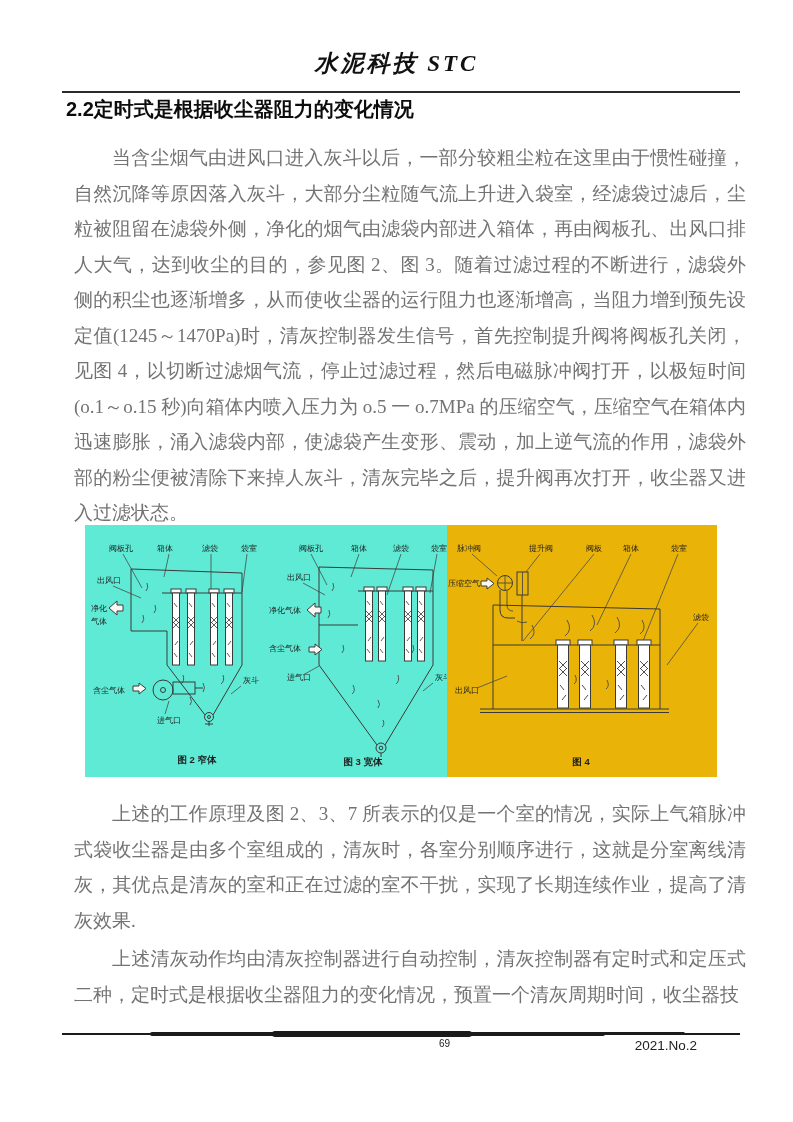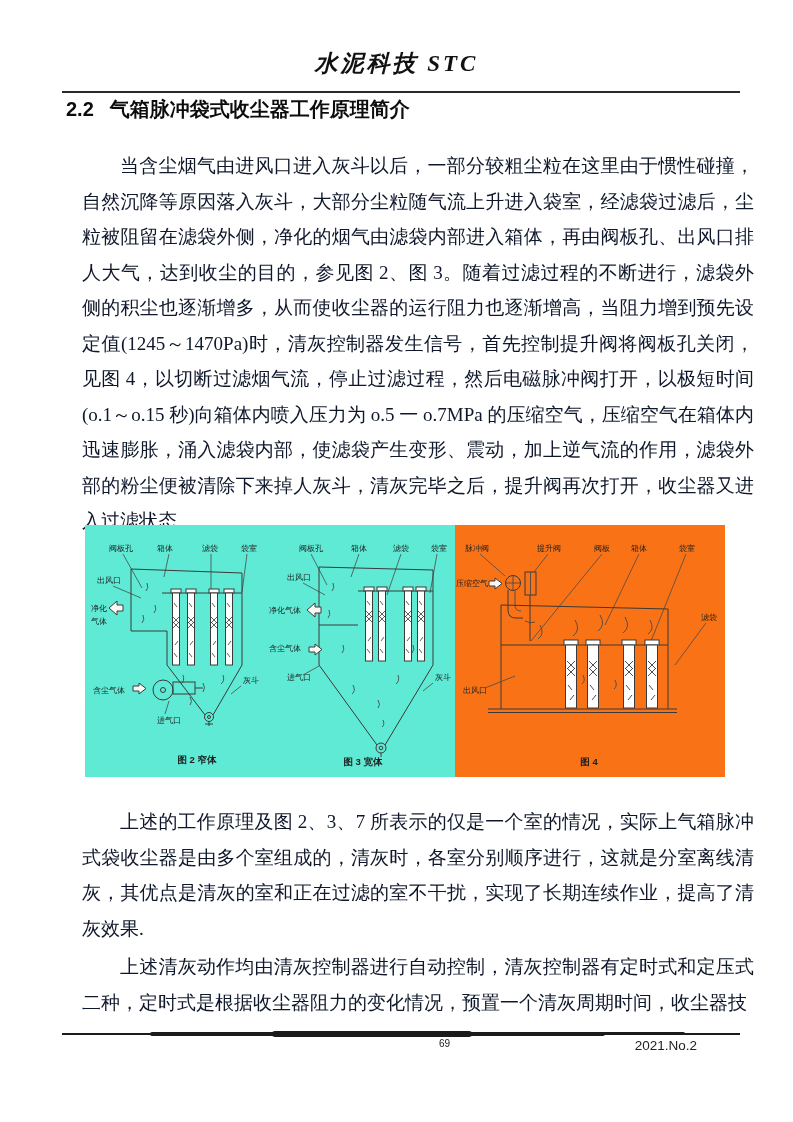--- a/index.html
+++ b/index.html
@@ -12,34 +12,34 @@
     position:absolute;top:48px;left:0;width:100%;text-align:center;
     font-family:"Liberation Serif","DejaVu Serif",serif;font-style:italic;font-weight:700;
     font-size:23px;letter-spacing:3px;color:#111;
   }
   .rule-top{position:absolute;top:91px;left:62px;width:678px;height:2px;background:#2a2a2a;}
   .section-heading{
     position:absolute;top:96px;left:66px;width:672px;
     font-family:"Liberation Sans","DejaVu Sans",sans-serif;font-weight:700;
     font-size:20px;color:#0c0c0c;white-space:nowrap;
   }
-  .section-heading .num{margin-right:16px;}
+  .section-heading .num{margin-right:0;}
   .para{
-    position:absolute;left:66px;width:672px;margin:16px;
+    position:absolute;left:66px;width:672px;margin:8px;
     font-size:19px;line-height:35.5px;text-align:justify;text-indent:2em;
-    color:#0f172a;
+    color:#737373;
   }
   .p1{top:132px;}
   .p2{top:788px;}
   .p3{top:933px;}
   .figures-row{position:absolute;top:525px;left:85px;width:650px;height:258px;}
   .fig{position:absolute;top:0;background:#5eead4;}
   .fig-2{left:0;width:178px;height:252px;}
   .fig-3{left:178px;width:196px;height:252px;}
-  .fig-4{left:370px;width:270px;height:252px;background:#f97316;}
+  .fig-4{left:362px;width:270px;height:252px;background:#eab308;}
   .fig svg{display:block;}
   .fig text{
     font-family:"Liberation Sans","DejaVu Sans",sans-serif;font-size:8px;fill:#1f1f1f;
   }
   .fig text.cap{font-size:9.5px;font-weight:700;}
   .ln{stroke:#3a3a3a;stroke-width:1;fill:none;}
   .ld{stroke:#4a4a4a;stroke-width:.8;fill:none;}
   .fl{stroke:#4a4a4a;stroke-width:.9;fill:none;}
   .hollow{fill:#f8f7f4;stroke:#3a3a3a;stroke-width:1;}
   .footer-rule{position:absolute;left:62px;top:1033px;width:678px;height:2px;background:#1b1b1b;}
@@ -59,21 +59,21 @@
 </style>
 </head>
 <body>
 
 <div class="page">
 
   <div class="journal-title">水泥科技 STC</div>
   <div class="rule-top"></div>
 
   <div class="section-heading">
-    <span class="num">2.2</span><span>气箱脉冲袋式收尘器工作原理简介</span>
+    <span class="num">2.2</span><span>定时式是根据收尘器阻力的变化情况</span>
   </div>
 
   <p class="para p1">当含尘烟气由进风口进入灰斗以后，一部分较粗尘粒在这里由于惯性碰撞，自然沉降等原因落入灰斗，大部分尘粒随气流上升进入袋室，经滤袋过滤后，尘粒被阻留在滤袋外侧，净化的烟气由滤袋内部进入箱体，再由阀板孔、出风口排人大气，达到收尘的目的，参见图 2、图 3。随着过滤过程的不断进行，滤袋外侧的积尘也逐渐增多，从而使收尘器的运行阻力也逐渐增高，当阻力增到预先设定值(1245～1470Pa)时，清灰控制器发生信号，首先控制提升阀将阀板孔关闭，见图 4，以切断过滤烟气流，停止过滤过程，然后电磁脉冲阀打开，以极短时间(o.1～o.15 秒)向箱体内喷入压力为 o.5 一 o.7MPa 的压缩空气，压缩空气在箱体内迅速膨胀，涌入滤袋内部，使滤袋产生变形、震动，加上逆气流的作用，滤袋外部的粉尘便被清除下来掉人灰斗，清灰完毕之后，提升阀再次打开，收尘器又进入过滤状态。</p>
 
   <div class="figures-row">
 
     <div class="fig fig-2">
       <svg width="178" height="252" viewBox="0 0 178 252">
 
         <text x="24" y="26">阀板孔</text>

